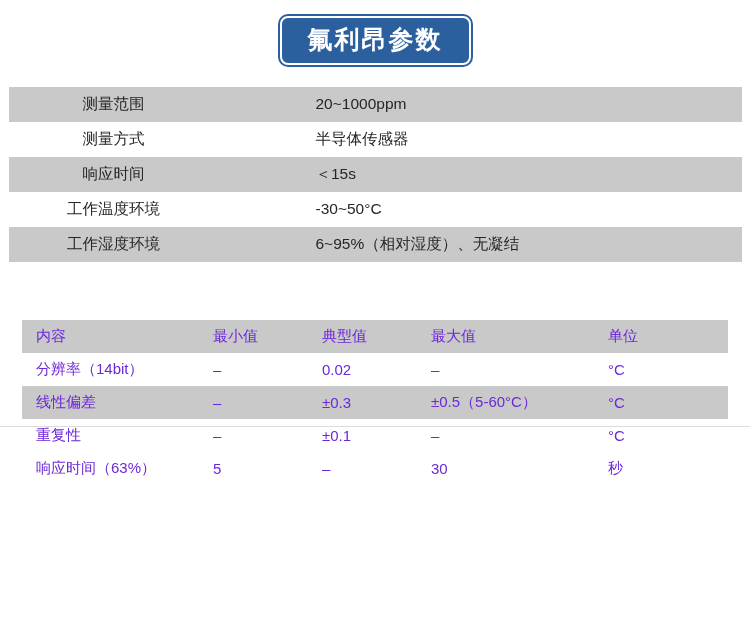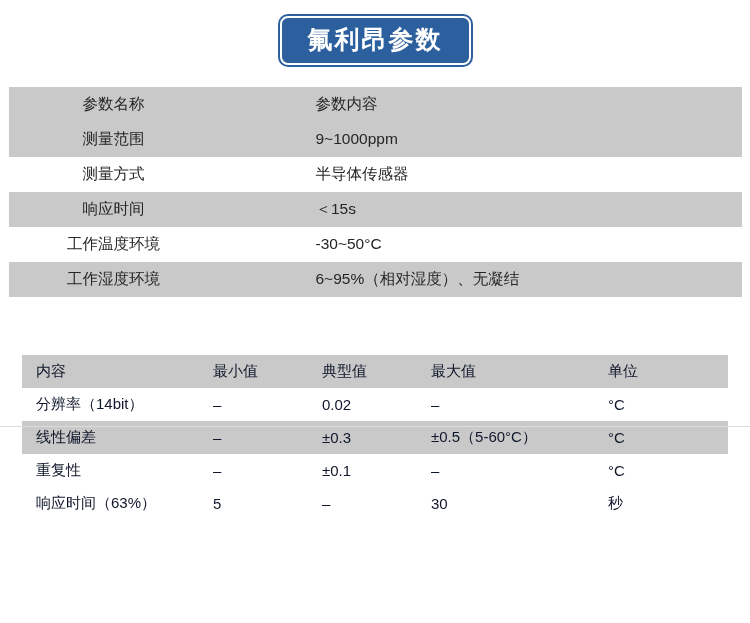--- a/index.html
+++ b/index.html
@@ -76,21 +76,21 @@
   
   .temp-table {
     width: 636px;
     margin: 0 auto;
     border-collapse: collapse;
     table-layout: fixed;
   }
   .temp-table td {
     height: 33px;
     font-size: 15px;
-    color: #0f172a;
+    color: #6d28d9;
     padding: 0 0 0 14px;
     vertical-align: middle;
     text-align: left;
   }
   .temp-table tr.odd td {
     background: #c9c9c9;
   }
   .temp-table tr.even td {
     background: #ffffff;
   }
@@ -123,26 +123,22 @@
 
   <div class="title-wrap">
     <div class="title-pill">氟利昂参数</div>
   </div>
 
   <div class="spacer-22"></div>
 
   <table class="freon-table">
     <tbody>
       <tr class="odd">
-        <td class="col-label">参数名称</td>
-        <td class="col-value">参数内容</td>
-      </tr>
-      <tr class="odd">
         <td class="col-label">测量范围</td>
-        <td class="col-value">9~1000ppm</td>
+        <td class="col-value">20~1000ppm</td>
       </tr>
       <tr class="even">
         <td class="col-label">测量方式</td>
         <td class="col-value">半导体传感器</td>
       </tr>
       <tr class="odd">
         <td class="col-label">响应时间</td>
         <td class="col-value">＜15s</td>
       </tr>
       <tr class="even">

